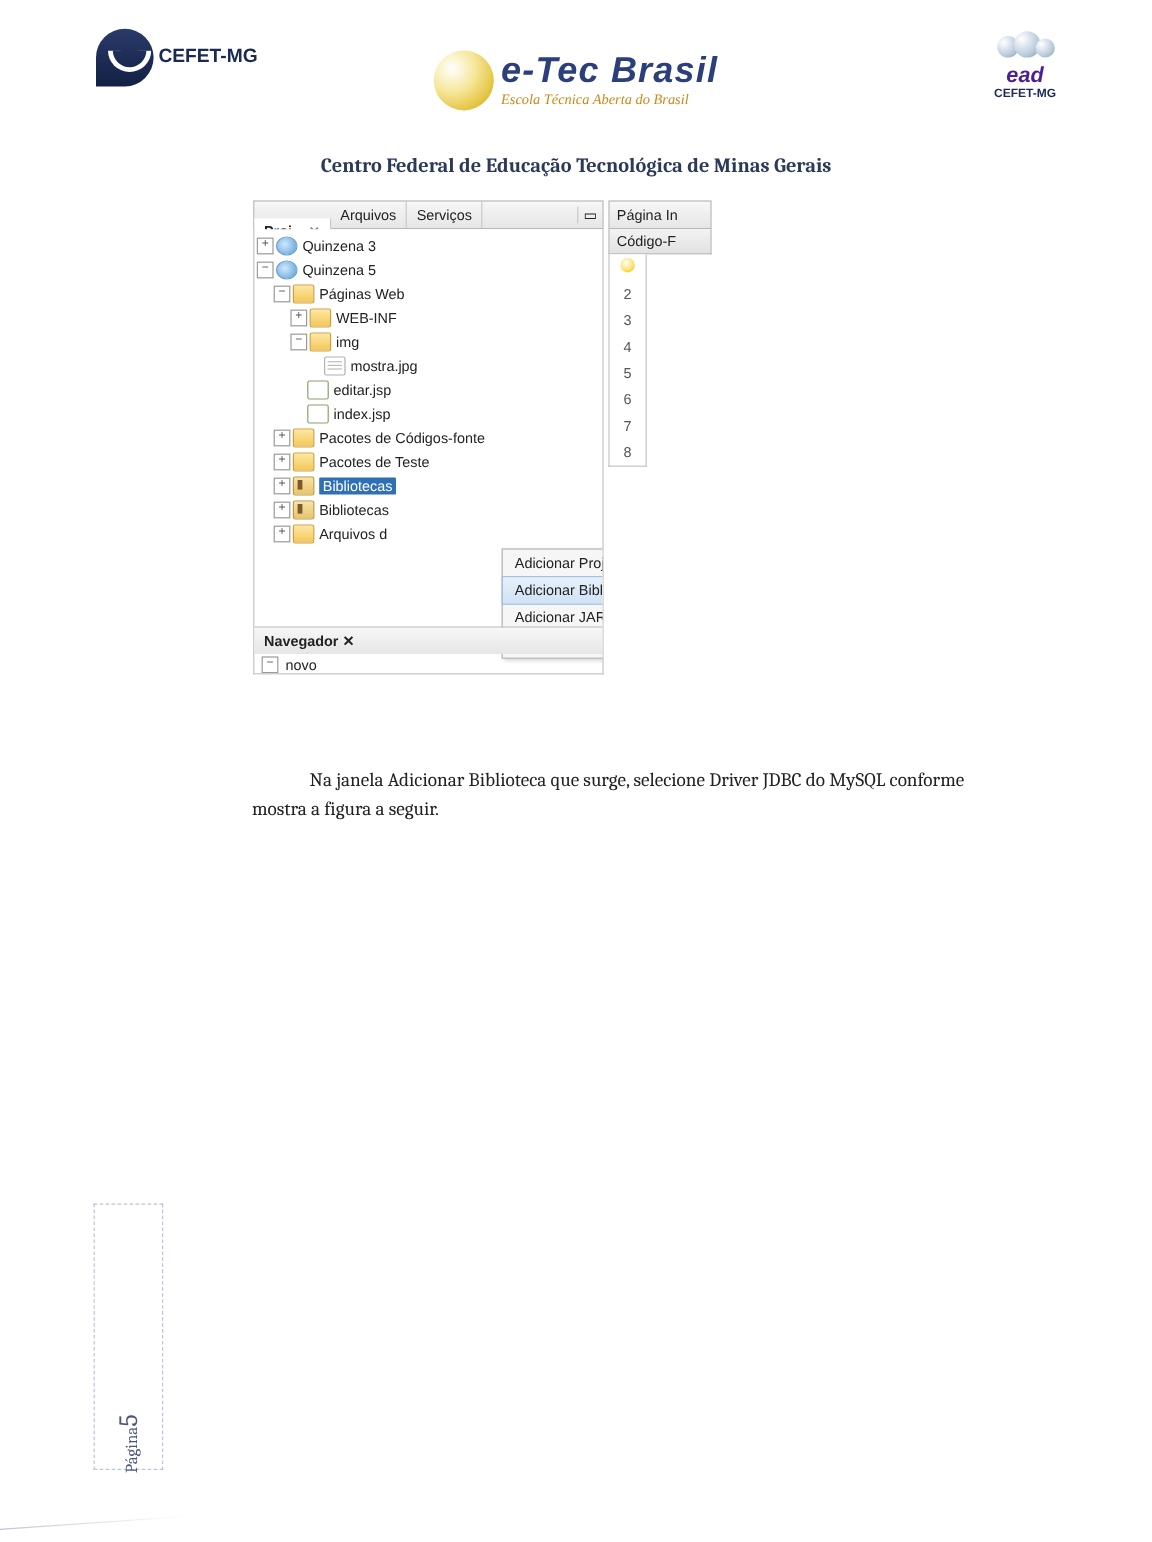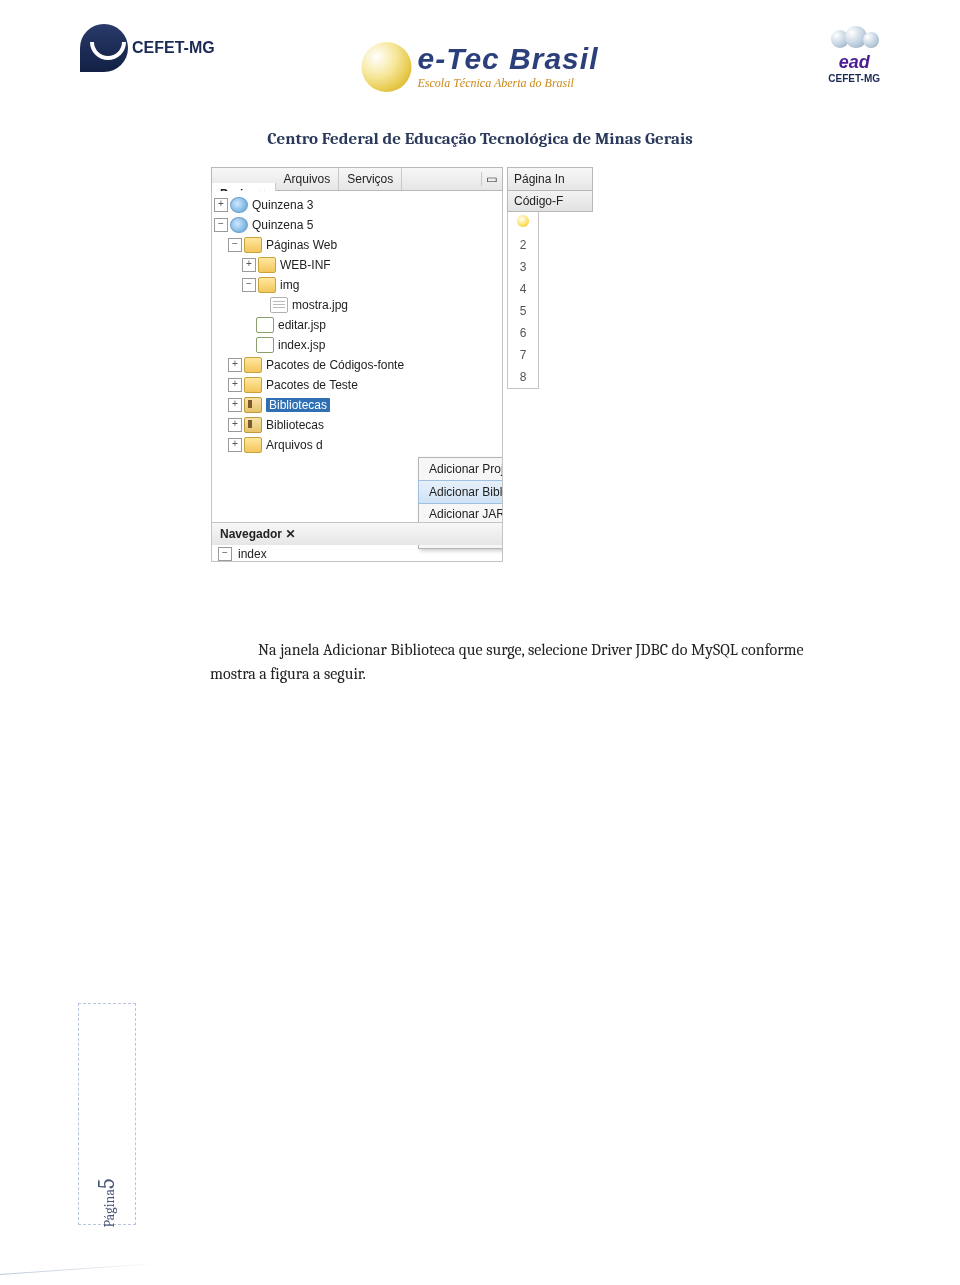--- a/index.html
+++ b/index.html
@@ -209,21 +209,21 @@
             <div class="mi hov">Adicionar Biblioteca...</div>
             <div class="mi">Adicionar JAR/Pasta...</div>
             <div class="mi">Propriedades</div>
           </div>
 
           <div class="navtab">
             <span class="lab"><span>Navegador</span> <span class="x">✕</span></span>
           </div>
           <div class="navpeek">
             <span class="tw">−</span>
-            <span>index</span>
+            <span>novo</span>
           </div>
         </div>
       </div>
 
       <div class="editor">
         <div class="ed-tab">Página In</div>
         <div class="ed-sub">Código-F</div>
         <div class="gut">
           <div class="ln"><span class="bulb"></span></div>
           <div class="ln">2</div>

